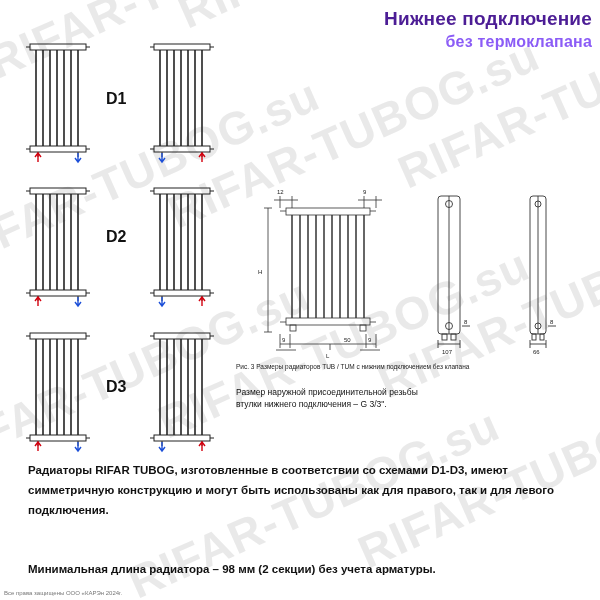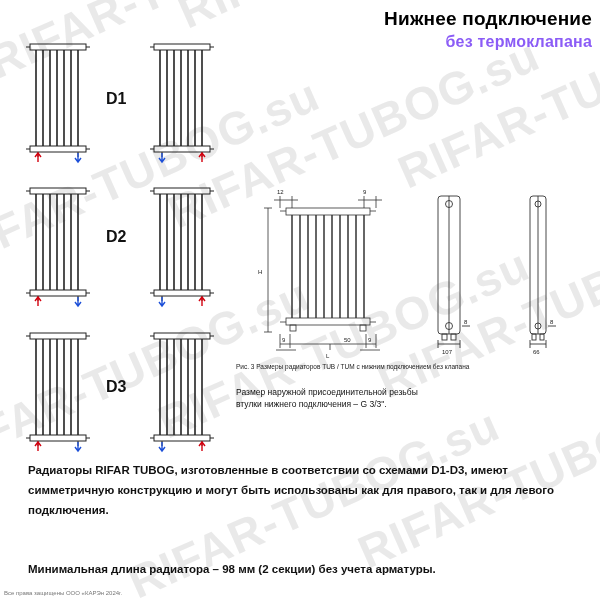--- a/index.html
+++ b/index.html
@@ -22,21 +22,21 @@
     color:#d8d8d8;
     opacity:.55;
     white-space:nowrap;
     transform-origin:left top;
     letter-spacing:1px;
   }
 
   
   .header{position:absolute;right:8px;top:8px;text-align:right;z-index:5;}
   .header .t1{
-    font-size:19px;font-weight:bold;color:#000000;letter-spacing:.2px;
+    font-size:19px;font-weight:bold;color:#4c1d95;letter-spacing:.2px;
   }
   .header .t2{
     font-size:16px;font-weight:bold;color:#8b5cf6;margin-top:3px;letter-spacing:.2px;
   }
 
   
   .rad{position:absolute;z-index:3;}
   .rad svg{display:block;}
 
   .dlabel{

